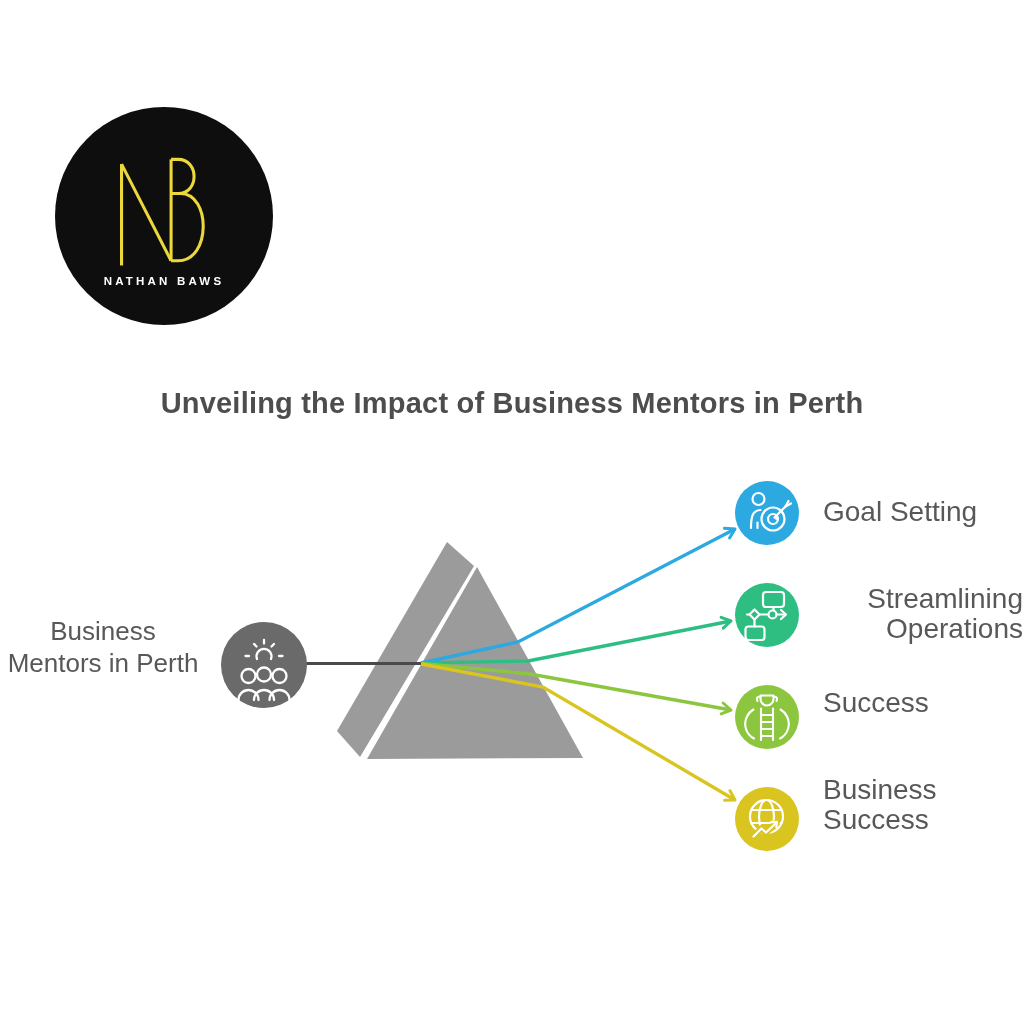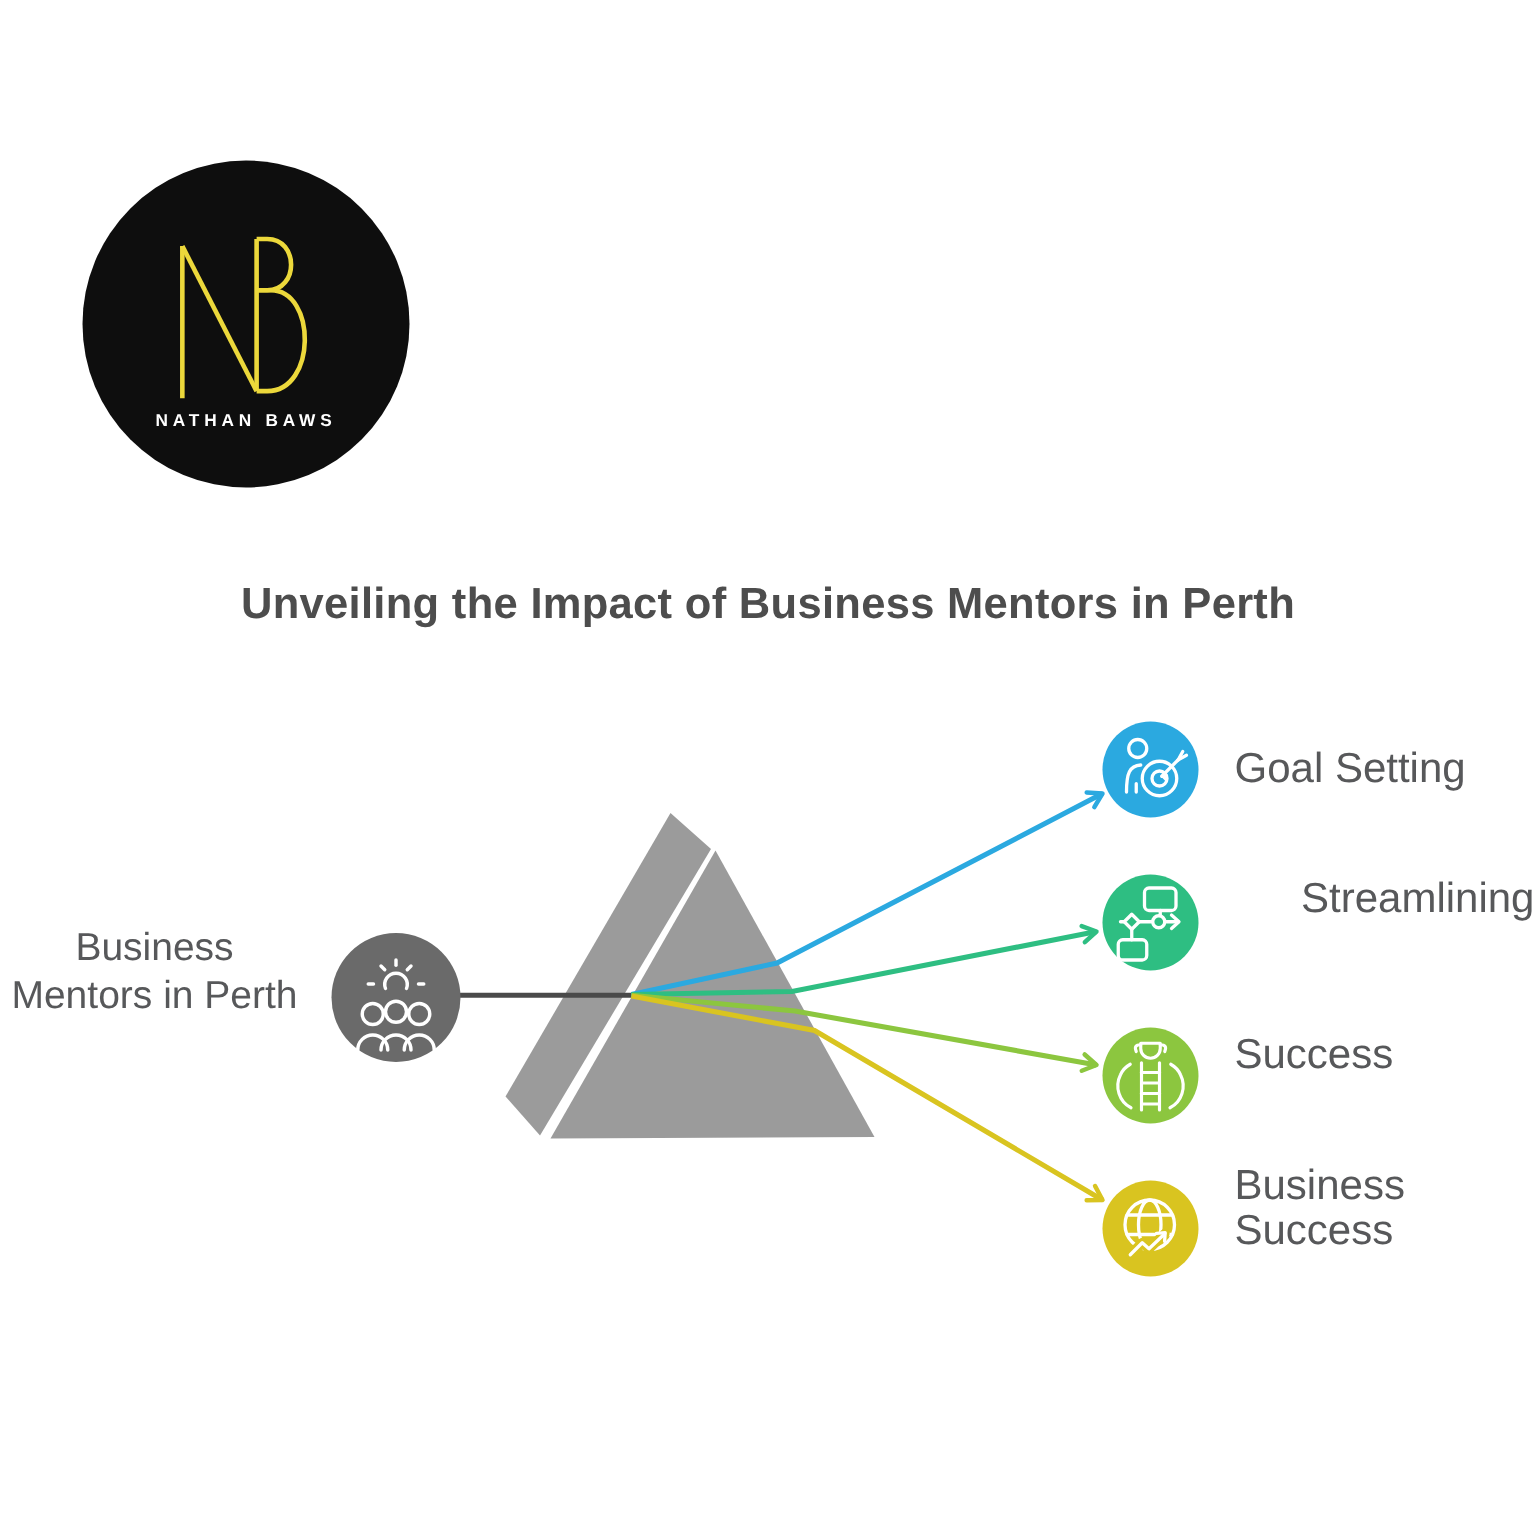--- a/index.html
+++ b/index.html
@@ -163,20 +163,21 @@
   <div class="source-label">
     <span style="display:block">Business</span>
     <span style="display:block">Mentors in Perth</span>
   </div>
 
   <div class="outcome-label lbl-goal">
     <span>Goal Setting</span>
   </div>
   <div class="outcome-label lbl-streamline">
     <span>Streamlining</span>
+    <span>Operations</span>
   </div>
   <div class="outcome-label lbl-local">
     <span>Success</span>
   </div>
   <div class="outcome-label lbl-national">
     <span>Business</span>
     <span>Success</span>
   </div>
 
 </div>

